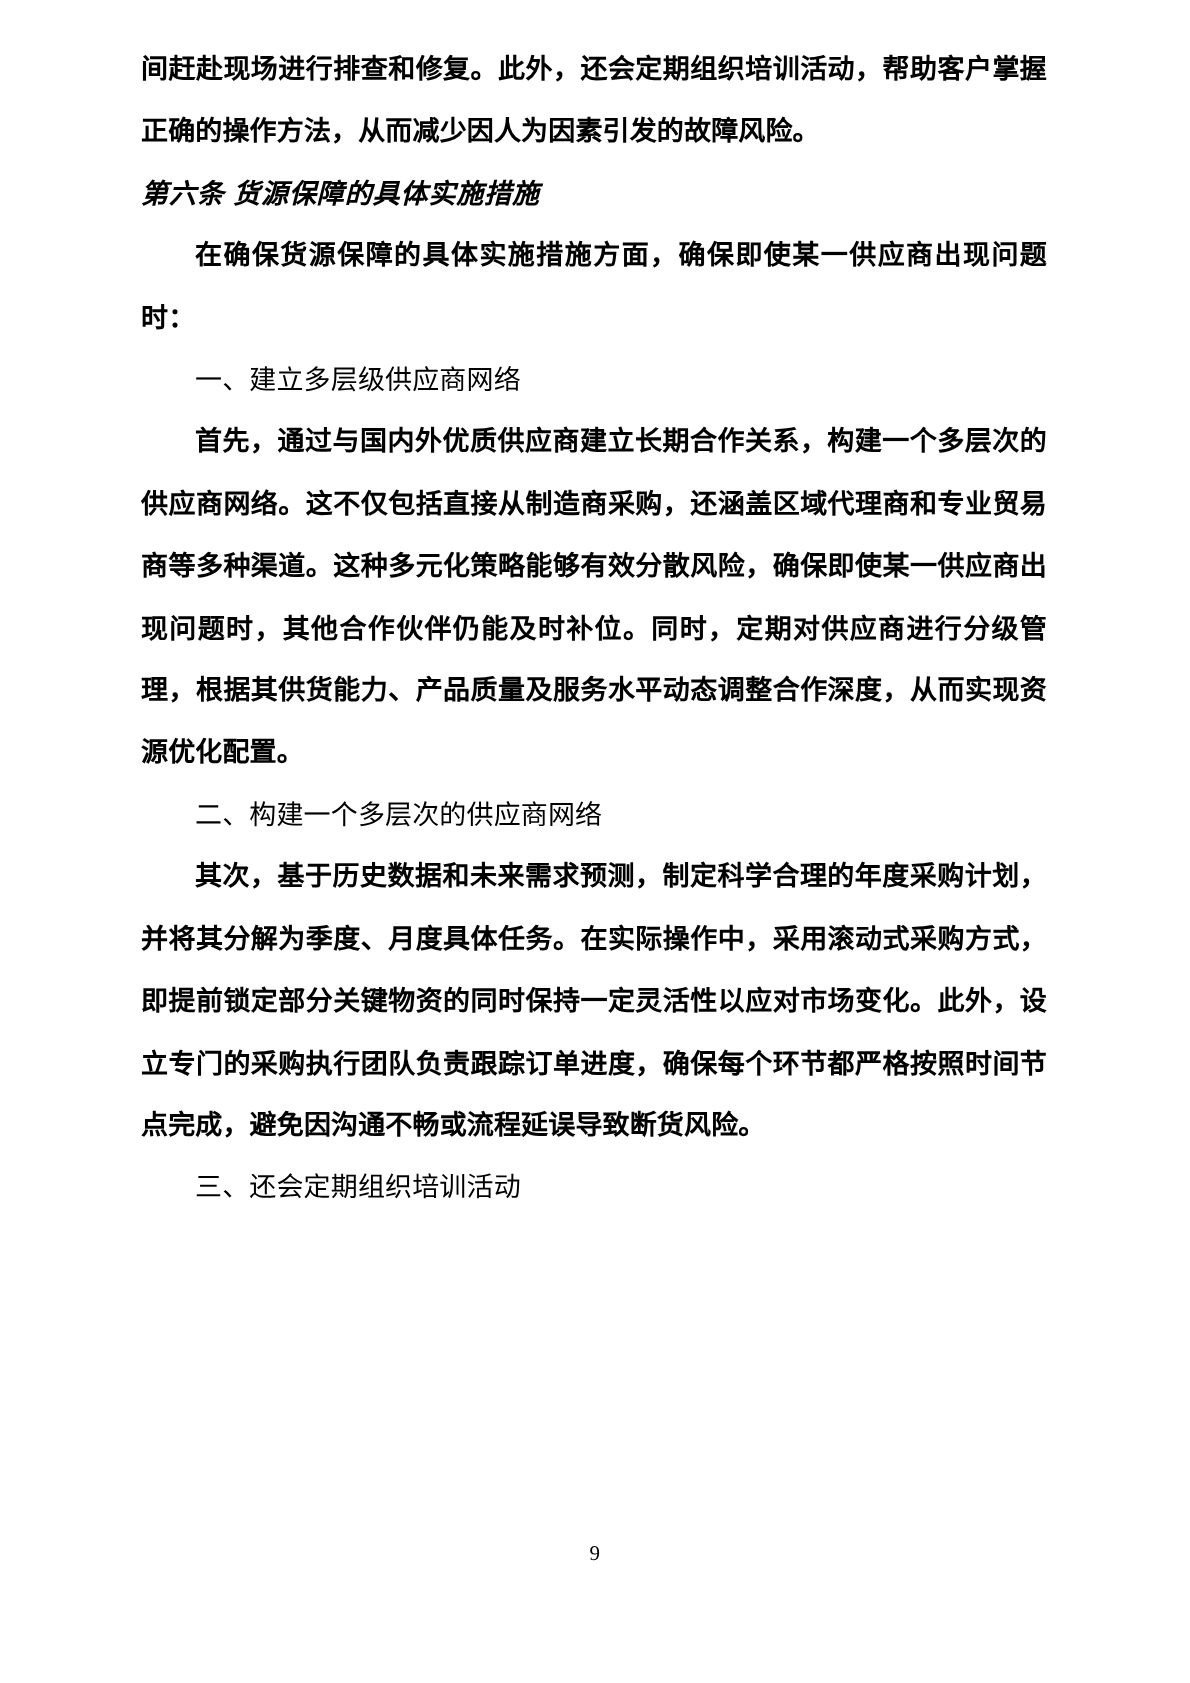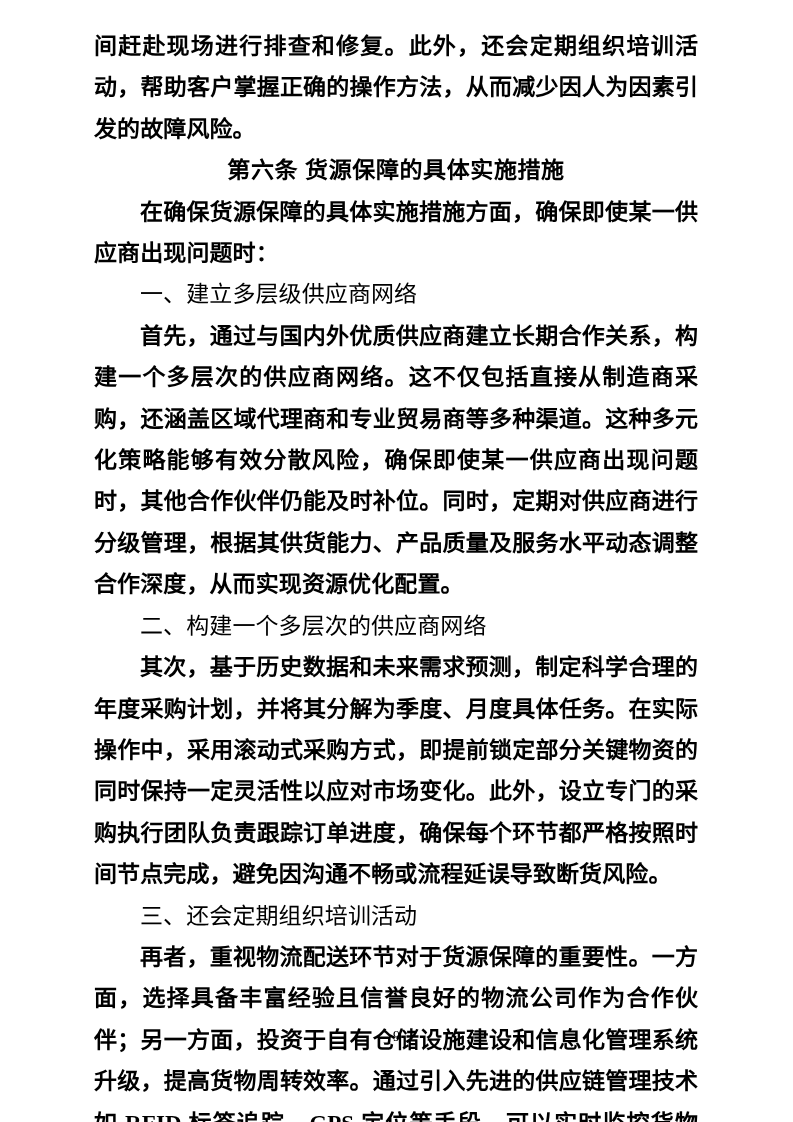--- a/index.html
+++ b/index.html
@@ -30,37 +30,38 @@
     top: 26px;
     width: 604px;
   }
 
   
   .para,
   .heading-major,
   .heading-minor {
     margin: 0;
     padding: 0;
-    font-size: 23px;
+    font-size: 18px;
     line-height: 41.4px;
     text-align: justify;
     text-justify: inter-ideograph;
     letter-spacing: 0.1px;
     word-break: break-all;
     font-weight: 600;
     -moz-osx-font-smoothing: auto;
   }
 
   
   .heading-major {
     font-family: "Liberation Sans", "DejaVu Sans", sans-serif;
     font-weight: 700;
     text-indent: 0;
-    text-align: center;
+    text-align: left;
     letter-spacing: 0.6px;
+    font-style: italic;
   }
 
   
   .heading-minor {
     text-indent: 2em;
     text-align: left;
     font-weight: 400;
   }
 
   
@@ -101,19 +102,18 @@
     <p class="heading-minor">一、建立多层级供应商网络</p>
 
     <p class="para indent">首先，通过与国内外优质供应商建立长期合作关系，构建一个多层次的供应商网络。这不仅包括直接从制造商采购，还涵盖区域代理商和专业贸易商等多种渠道。这种多元化策略能够有效分散风险，确保即使某一供应商出现问题时，其他合作伙伴仍能及时补位。同时，定期对供应商进行分级管理，根据其供货能力、产品质量及服务水平动态调整合作深度，从而实现资源优化配置。</p>
 
     <p class="heading-minor">二、构建一个多层次的供应商网络</p>
 
     <p class="para indent">其次，基于历史数据和未来需求预测，制定科学合理的年度采购计划，并将其分解为季度、月度具体任务。在实际操作中，采用滚动式采购方式，即提前锁定部分关键物资的同时保持一定灵活性以应对市场变化。此外，设立专门的采购执行团队负责跟踪订单进度，确保每个环节都严格按照时间节点完成，避免因沟通不畅或流程延误导致断货风险。</p>
 
     <p class="heading-minor">三、还会定期组织培训活动</p>
 
-    <p class="para indent">再者，重视物流配送环节对于货源保障的重要性。一方面，选择具备丰富经验且信誉良好的物流公司作为合作伙伴；另一方面，投资于自有仓储设施建设和信息化管理系统升级，提高货物周转效率。通过引入先进的供应链管理技术如 RFID 标签追踪、GPS 定位等手段，可以实时监控货物状态并快速响应异常情况，进一步增强整个供应链的稳定性。</p>
 
   </div>
 
   <div class="page-number">9</div>
 
 </div>
 
 </body></html>

